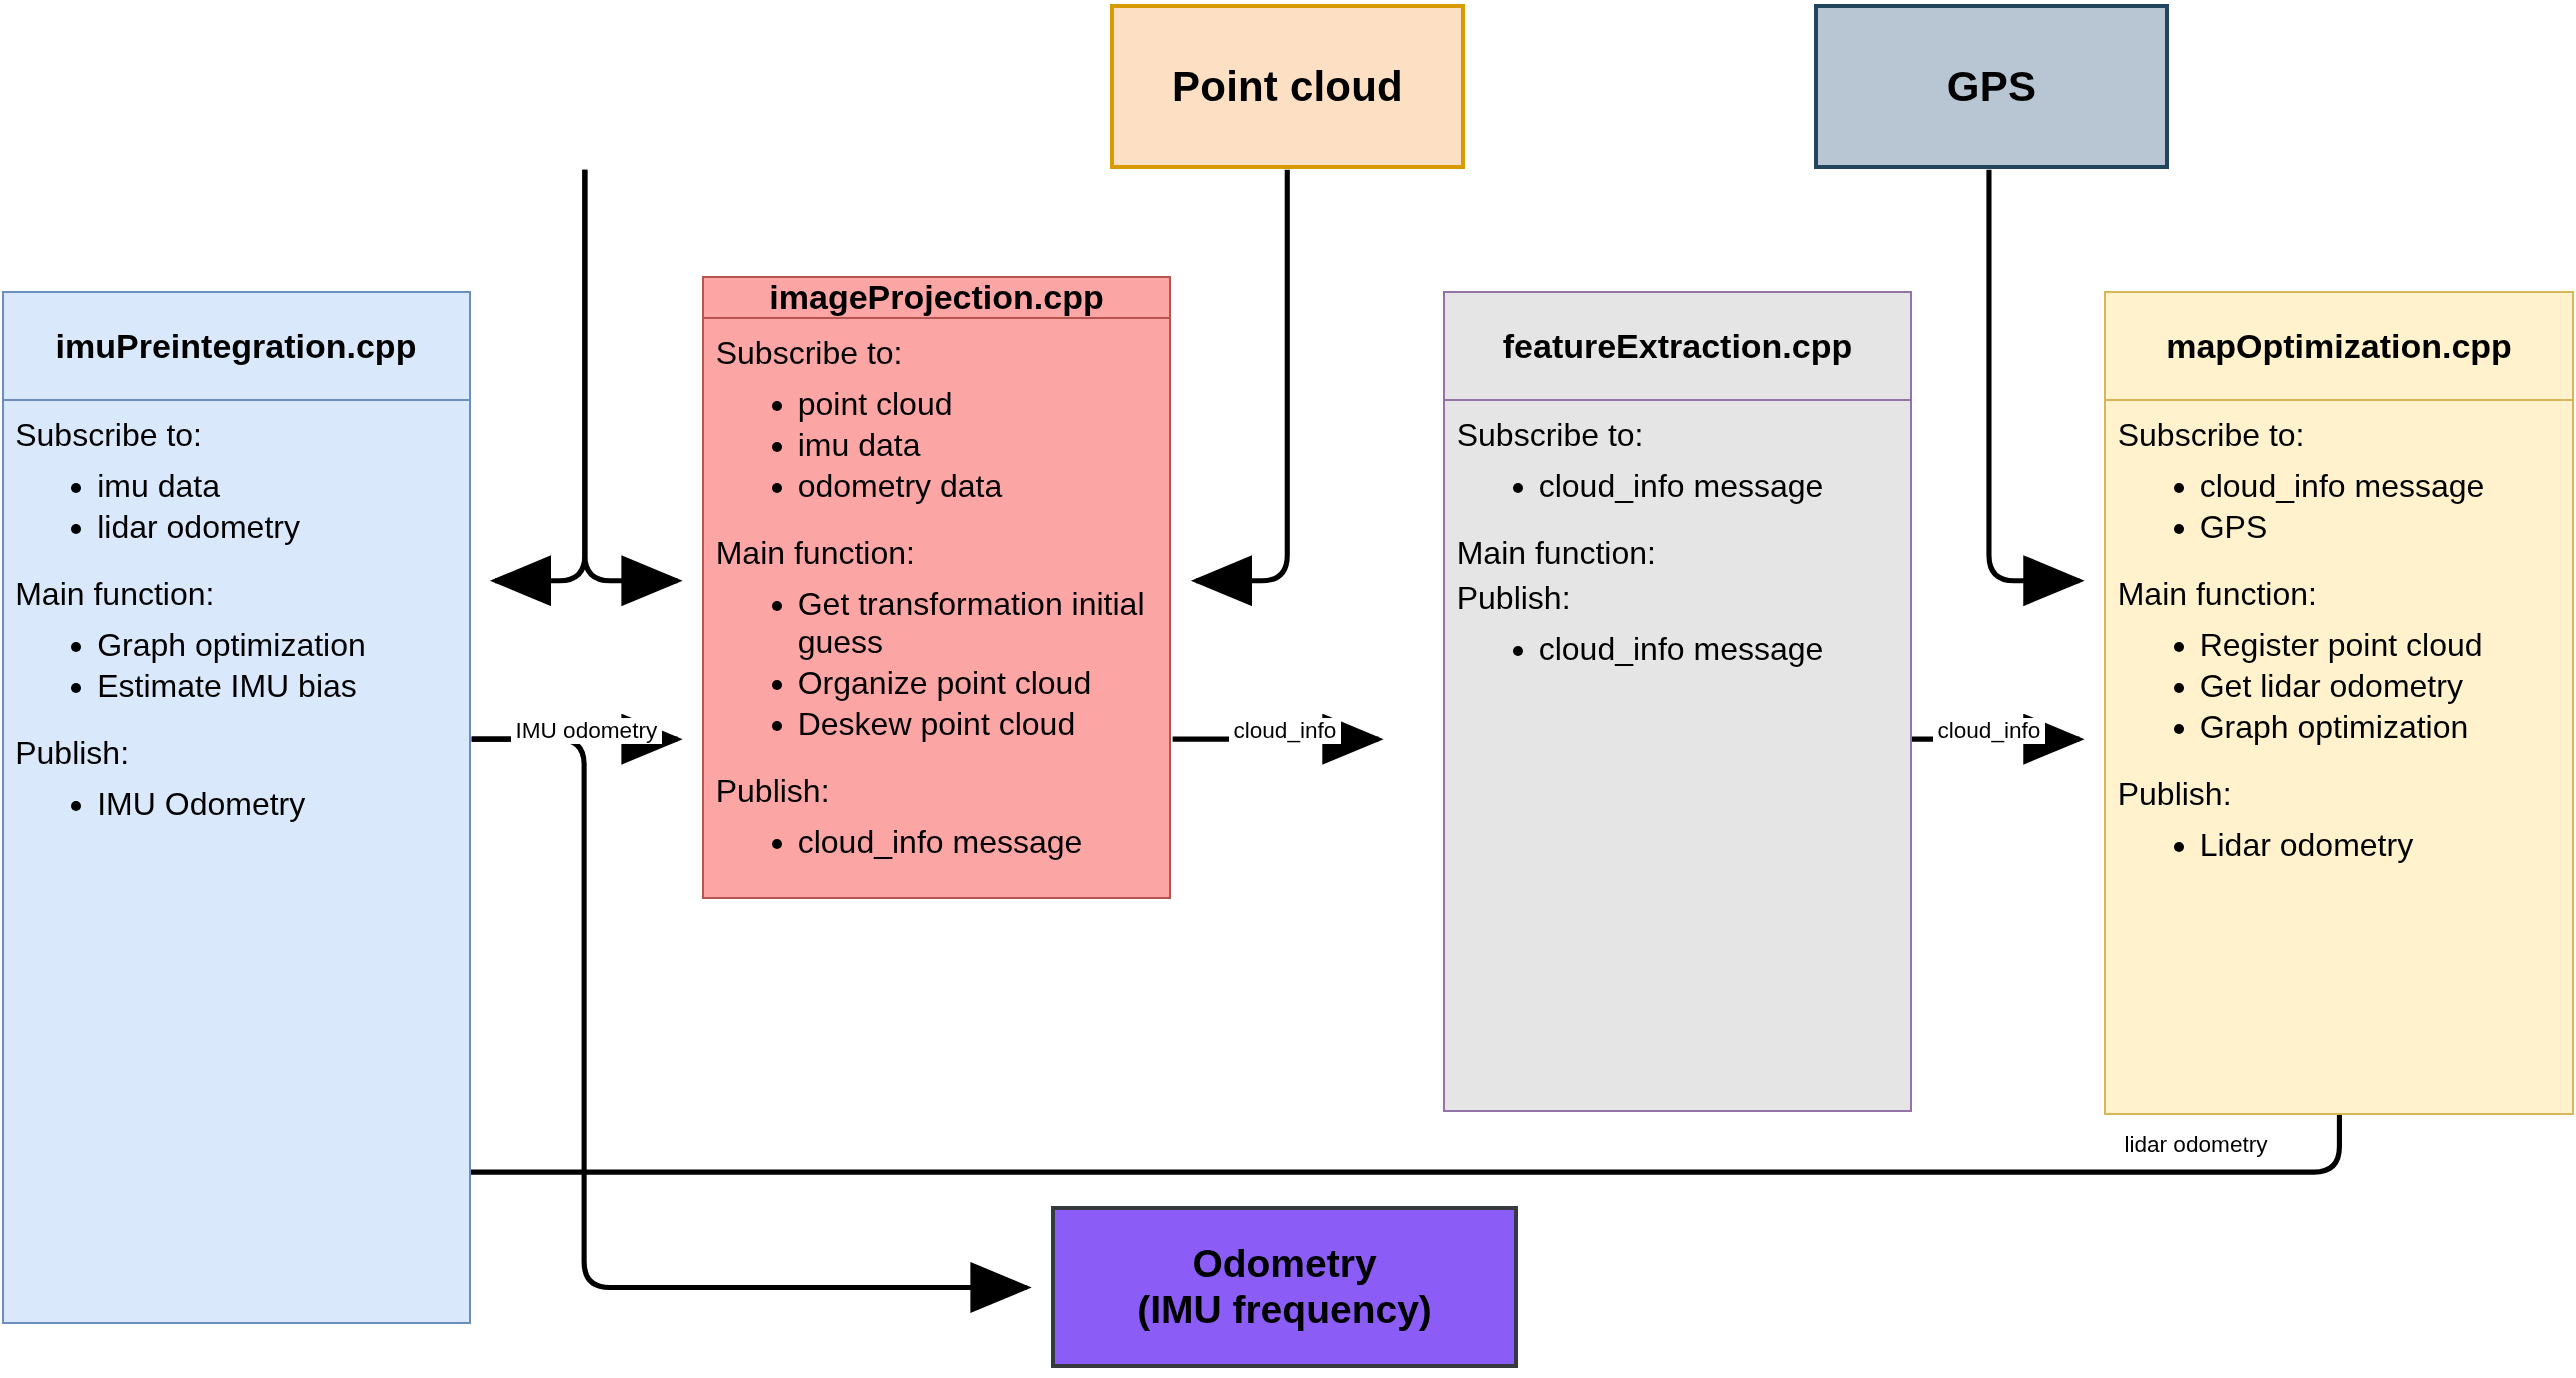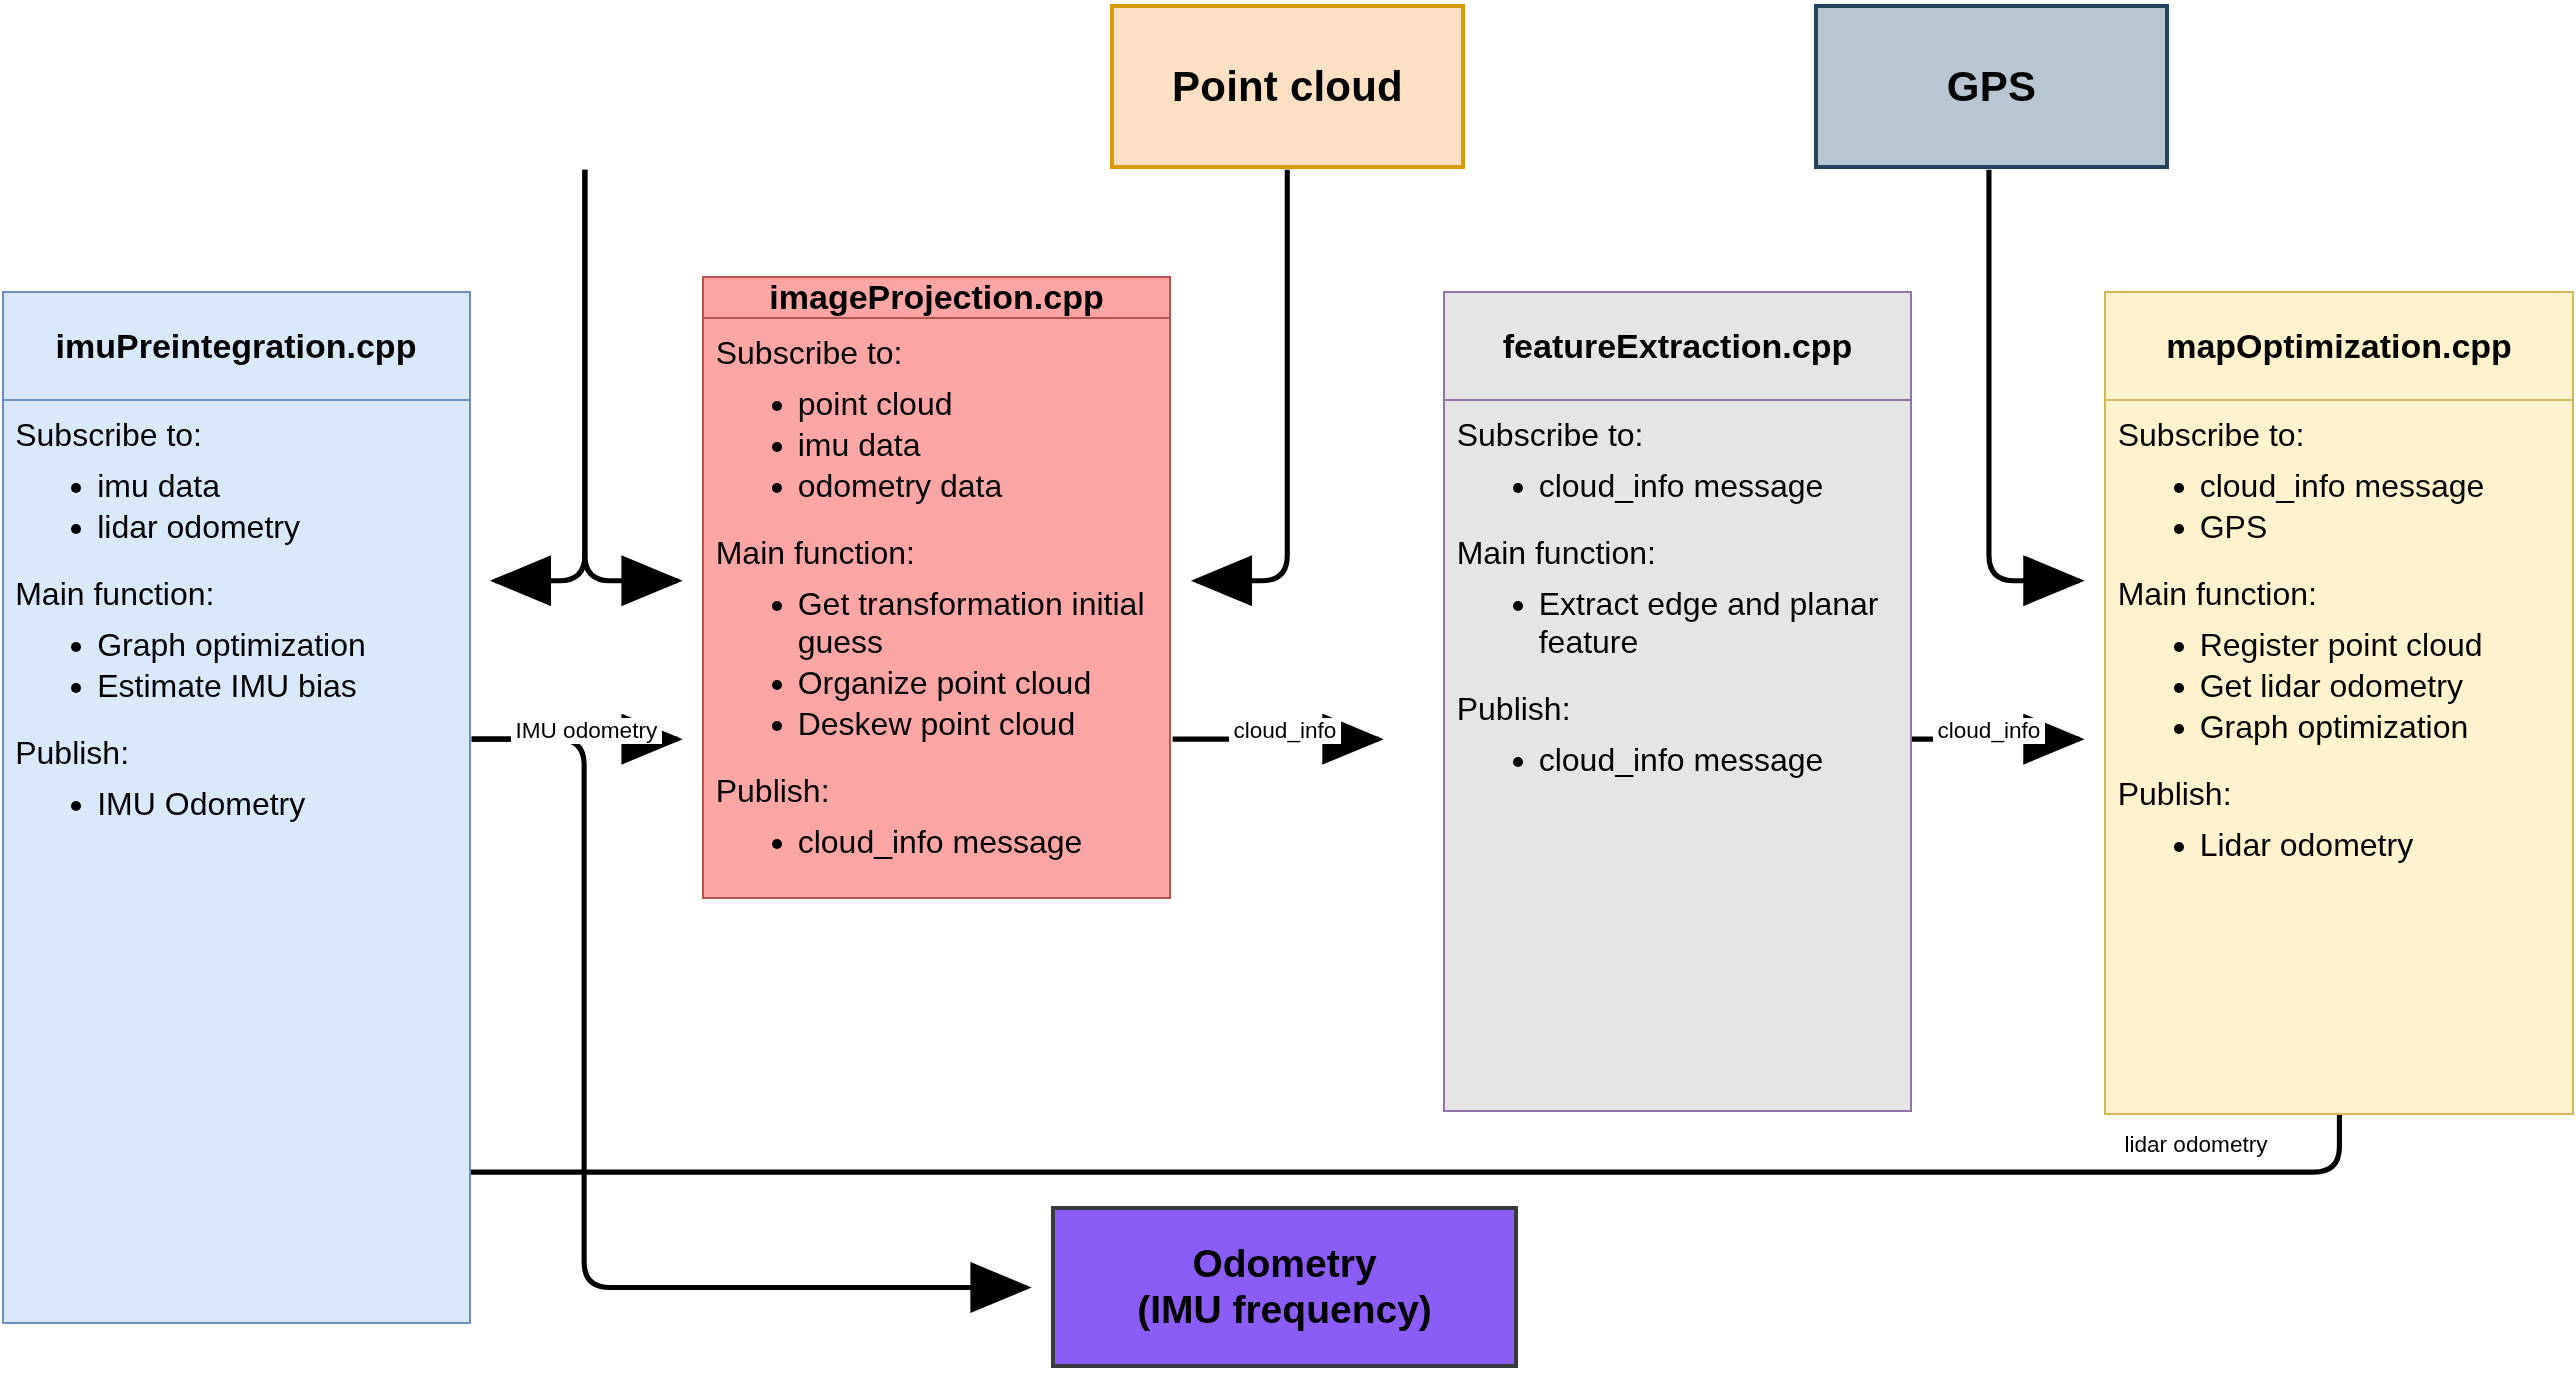--- a/index.html
+++ b/index.html
@@ -200,23 +200,20 @@
   </div>
 
   <div class="card" id="card-feat">
     <div class="hdr">featureExtraction.cpp</div>
     <div class="body">
       <p class="sect">Subscribe to:</p>
       <ul>
         <li>cloud_info message</li>
       </ul>
       <p class="sect">Main function:</p>
-      <ul>
-        <li>Extract edge and planar feature</li>
-      </ul>
       <p class="sect">Publish:</p>
       <ul>
         <li>cloud_info message</li>
       </ul>
     </div>
   </div>
 
   <div class="card" id="card-mapopt">
     <div class="hdr">mapOptimization.cpp</div>
     <div class="body">

